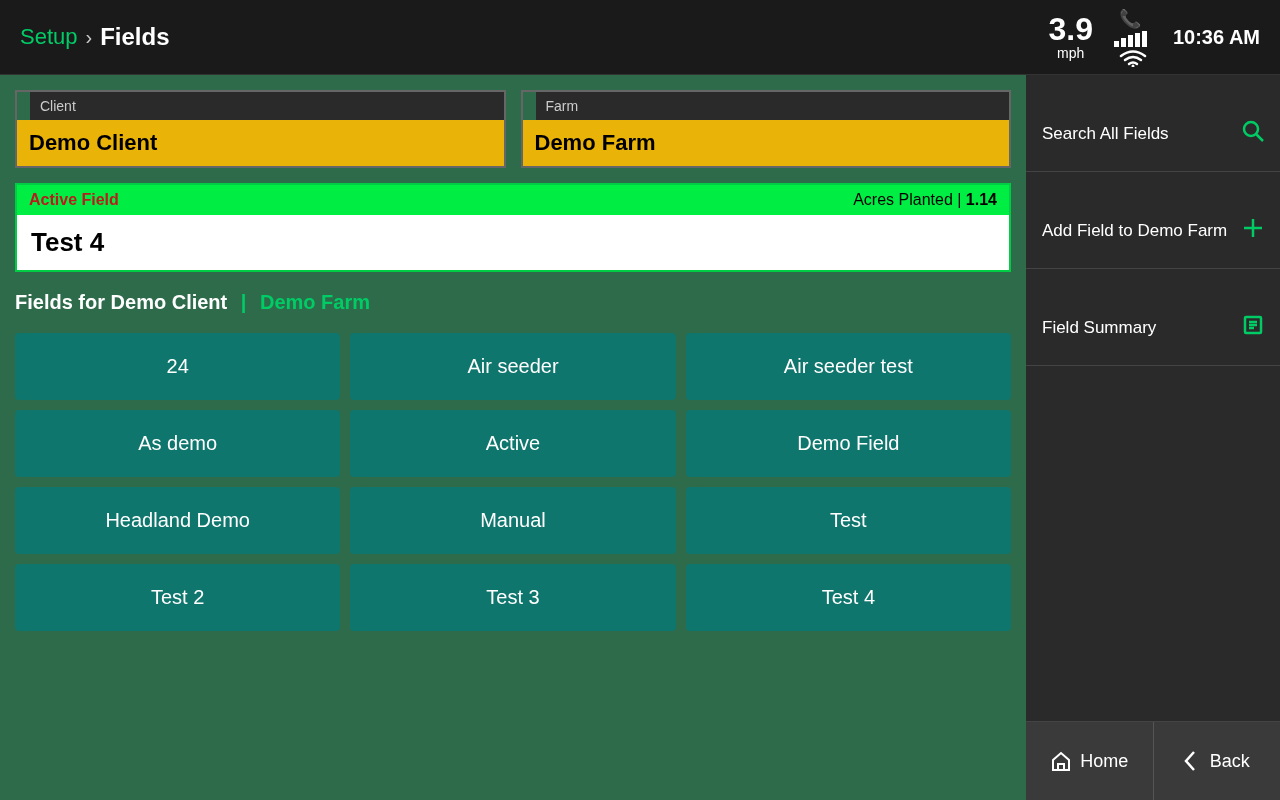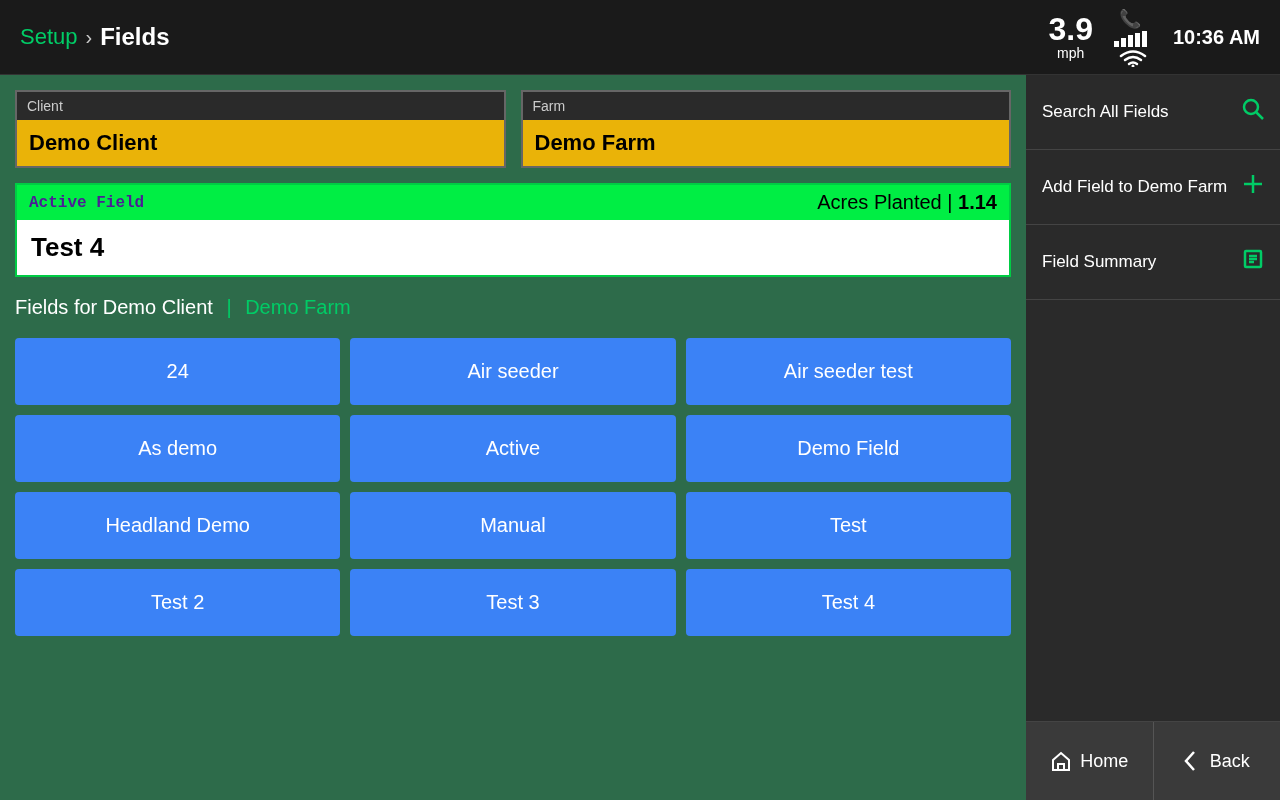--- a/index.html
+++ b/index.html
@@ -96,20 +96,21 @@
     }
     .selector-box {
       flex: 1;
       border: 2px solid #666;
     }
     .selector-label {
       background: #2a2a2a;
       color: #ccc;
       font-size: 14px;
       padding: 6px 10px;
+      margin-left: 13px;
     }
     .selector-value {
       background: #eab308;
       color: #000000;
       font-size: 22px;
       font-weight: bold;
       padding: 10px 12px;
     }
 
     
@@ -117,64 +118,63 @@
       border: 2px solid #00cc44;
     }
     #active-field-header {
       background: #00ee44;
       display: flex;
       justify-content: space-between;
       align-items: center;
       padding: 6px 12px;
     }
     #active-field-label {
-      color: #4c1d95;
+      color: #b91c1c;
       font-size: 16px;
       font-weight: bold;
-      font-family: Liberation Mono, monospace;
     }
     #acres-info {
       color: #000;
-      font-size: 20px;
+      font-size: 16px;
       margin-left: 28px;
     }
     #acres-value {
       font-weight: bold;
     }
     #active-field-name {
       background: #ffffff;
       color: #000;
       font-size: 26px;
       font-weight: bold;
       padding: 12px 14px;
     }
 
     
     #fields-list-header {
       color: #fff;
       font-size: 20px;
-      font-weight: normal;
+      font-weight: bold;
       padding: 4px 0;
     }
     #fields-list-header .separator {
       color: #00cc66;
       margin: 0 8px;
     }
     #fields-list-header .farm-name {
       color: #00cc66;
     }
 
     
     #field-grid {
       display: grid;
       grid-template-columns: repeat(3, 1fr);
       gap: 10px;
     }
     .field-btn {
-      background: #3b82f6;
+      background: #0f766e;
       color: #ffffff;
       font-size: 20px;
       font-weight: 500;
       border: none;
       border-radius: 4px;
       padding: 22px 10px;
       cursor: pointer;
       text-align: center;
     }
 
@@ -186,20 +186,21 @@
       flex-direction: column;
     }
     .sidebar-item {
       padding: 18px 16px;
       border-bottom: 1px solid #444;
       display: flex;
       align-items: center;
       justify-content: space-between;
       cursor: pointer;
       min-height: 75px;
+      margin-top: 22px;
     }
     .sidebar-item-text {
       color: #ffffff;
       font-size: 17px;
       line-height: 1.3;
     }
     .sidebar-icon {
       color: #00cc66;
       font-size: 22px;
     }

